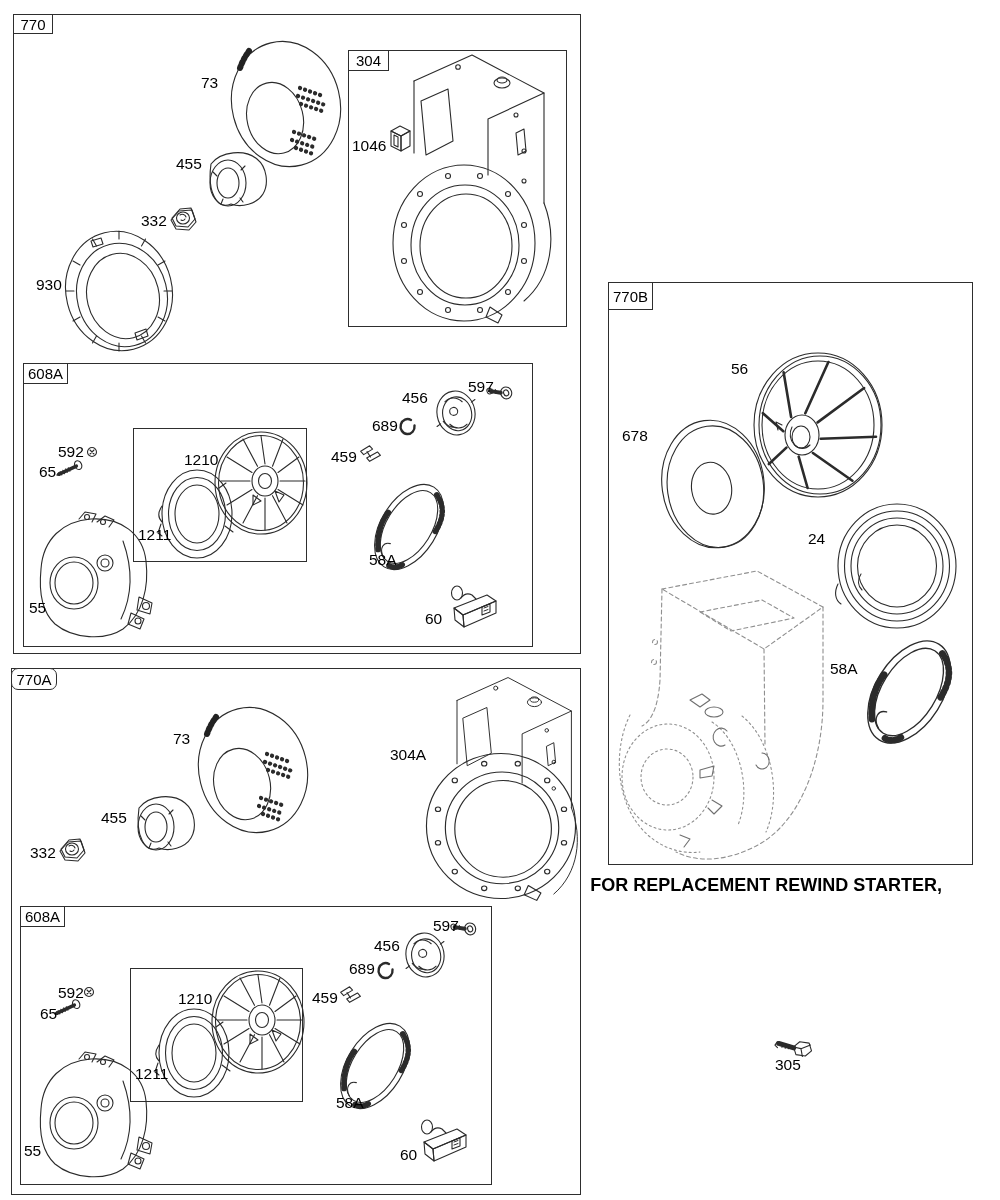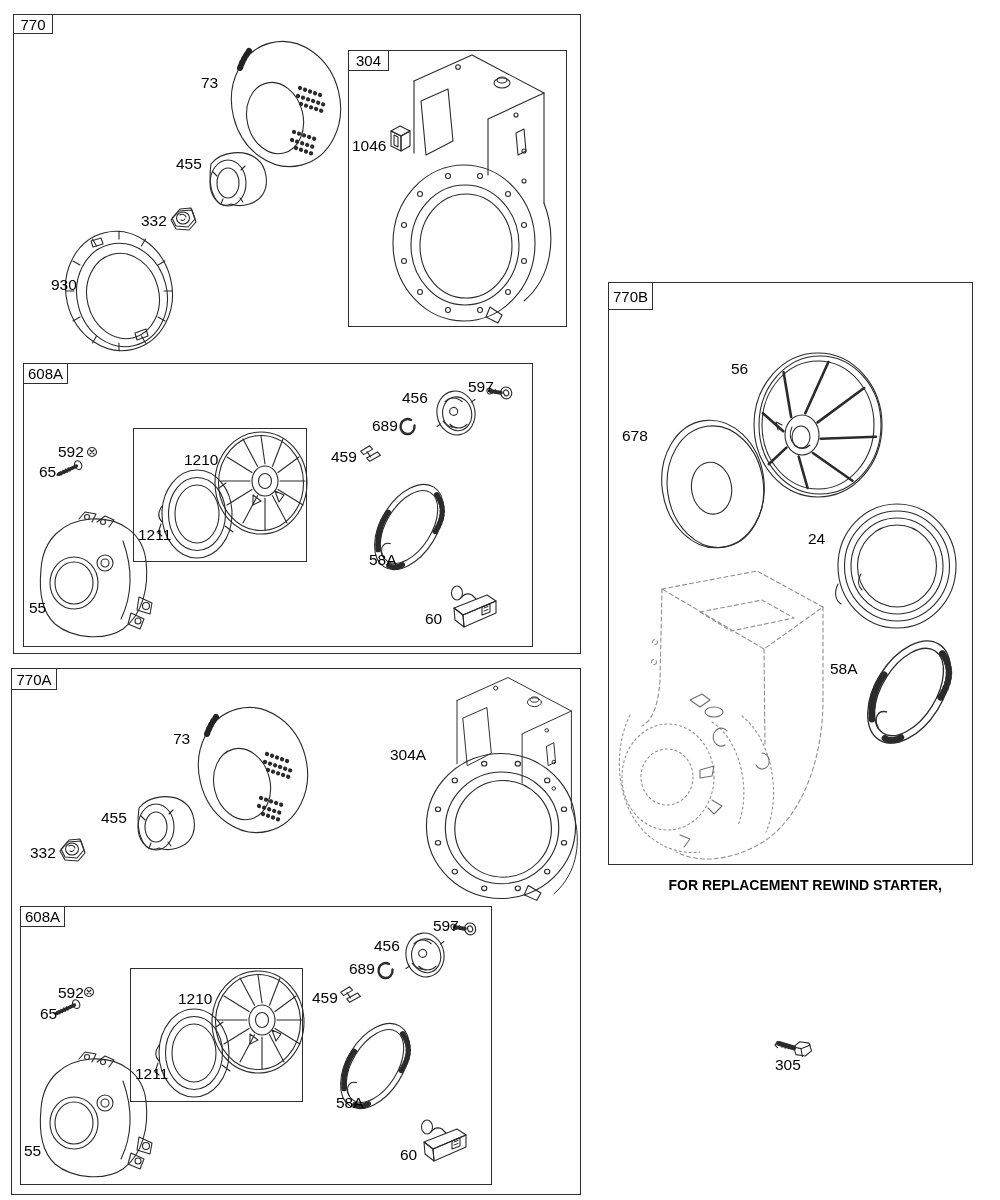--- a/index.html
+++ b/index.html
@@ -3,21 +3,21 @@
 <meta charset="utf-8">
 <style>
   html,body{margin:0;padding:0;background:#fff;}
   .stage{position:relative;width:1000px;height:1200px;background:#ffffff;
          font-family:"Liberation Sans",sans-serif;color:#000;overflow:hidden;}
   .box{position:absolute;border:1.6px solid #2e2e2e;box-sizing:border-box;background:transparent;}
   .tag{position:absolute;display:flex;align-items:center;justify-content:center;
        border:1.6px solid #2e2e2e;background:#fff;font-size:15px;color:#000;
        box-sizing:border-box;z-index:5;}
   .lbl{position:absolute;font-size:15.5px;color:#000;white-space:nowrap;z-index:4;}
-  .note{position:absolute;font-weight:bold;font-size:14px;line-height:19px;
+  .note{position:absolute;font-weight:bold;font-size:18px;line-height:19px;
         text-align:right;color:#000;z-index:4;}
   svg.art{position:absolute;left:0;top:0;z-index:2;}
 </style>
 </head>
 <body>
 
 <div class="stage">
 
   <svg class="art" width="1000" height="1200" viewBox="0 0 1000 1200">
     <defs>
@@ -318,28 +318,28 @@
   <div class="box" style="left:23px;top:363px;width:510px;height:284px;"></div>
   <div class="box" style="left:133px;top:428px;width:174px;height:134px;"></div>
   <div class="box" style="left:11px;top:668px;width:570px;height:527px;"></div>
   <div class="box" style="left:20px;top:906px;width:472px;height:279px;"></div>
   <div class="box" style="left:130px;top:968px;width:173px;height:134px;"></div>
   <div class="box" style="left:608px;top:282px;width:365px;height:583px;"></div>
 
   <div class="tag" style="left:13px;top:14px;width:40px;height:20px;">770</div>
   <div class="tag" style="left:348px;top:50px;width:41px;height:21px;">304</div>
   <div class="tag" style="left:23px;top:363px;width:45px;height:21px;">608A</div>
-  <div class="tag" style="left:11px;top:668px;width:46px;height:22px;">770A</div>
+  <div class="tag" style="left:11px;top:668px;width:46px;height:22px;border-radius:7px;">770A</div>
   <div class="tag" style="left:20px;top:906px;width:45px;height:21px;">608A</div>
   <div class="tag" style="left:608px;top:282px;width:45px;height:28px;">770B</div>
 
   <span class="lbl" style="left:201px;top:74px;">73</span>
   <span class="lbl" style="left:176px;top:155px;">455</span>
   <span class="lbl" style="left:141px;top:212px;">332</span>
-  <span class="lbl" style="left:36px;top:276px;margin-left:15px;">930</span>
+  <span class="lbl" style="left:36px;top:276px;">930</span>
   <span class="lbl" style="left:352px;top:137px;">1046</span>
   <span class="lbl" style="left:58px;top:443px;">592</span>
   <span class="lbl" style="left:39px;top:463px;">65</span>
   <span class="lbl" style="left:184px;top:451px;">1210</span>
   <span class="lbl" style="left:138px;top:526px;">1211</span>
   <span class="lbl" style="left:29px;top:599px;">55</span>
   <span class="lbl" style="left:468px;top:378px;">597</span>
   <span class="lbl" style="left:402px;top:389px;">456</span>
   <span class="lbl" style="left:372px;top:417px;">689</span>
   <span class="lbl" style="left:331px;top:448px;">459</span>

